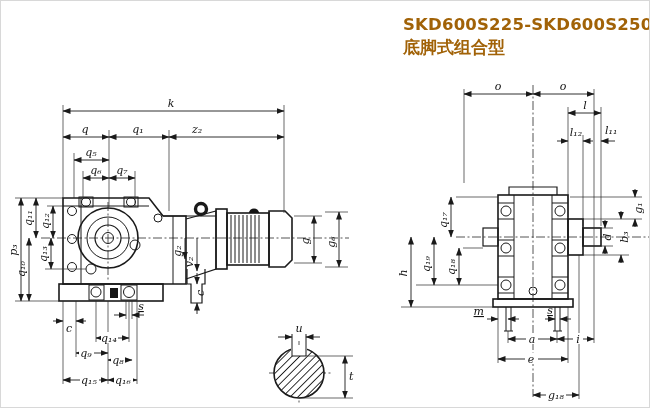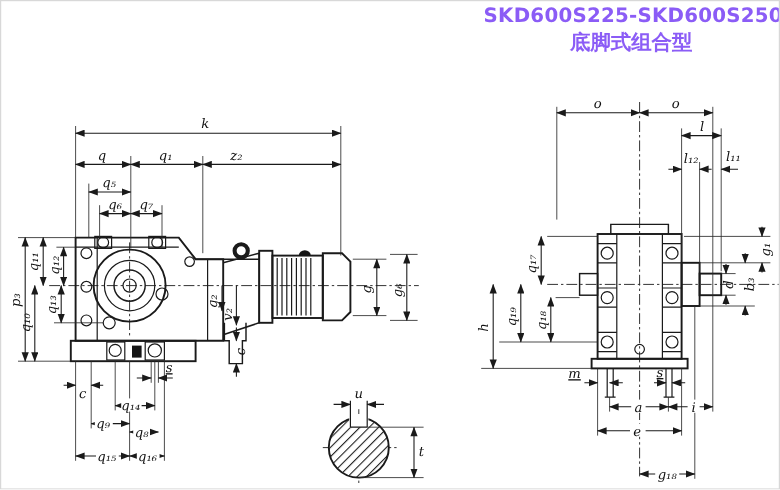--- a/index.html
+++ b/index.html
@@ -1,21 +1,21 @@
 <!DOCTYPE html>
 <html><head>
 <meta charset="utf-8">
 <style>
   html,body{margin:0;padding:0;background:#fff;}
   .page{position:relative;width:650px;height:408px;background:#ffffff;overflow:hidden;
         border:1px solid #d8d8d8;box-sizing:border-box;
         font-family:"DejaVu Sans",sans-serif;}
-  .title{position:absolute;left:402px;top:2px;width:246px;color:#8b5cf6;}
+  .title{position:absolute;left:402px;top:14px;width:246px;color:#a16207;}
   .title .l1{font:bold 16.5px "DejaVu Sans",sans-serif;letter-spacing:.2px;white-space:nowrap;}
-  .title .l2{font:bold 17px "DejaVu Sans",sans-serif;margin-top:2px;text-align:center;}
+  .title .l2{font:bold 17px "DejaVu Sans",sans-serif;margin-top:2px;}
   svg{position:absolute;left:0;top:0;}
   .ln{stroke:#1a1a1a;fill:none;}
   .w16{stroke-width:1.6;} .w12{stroke-width:1.2;} .w1{stroke-width:1;}
   .thin{stroke:#2a2a2a;stroke-width:.7;fill:none;}
   .cl{stroke:#2a2a2a;stroke-width:.8;fill:none;stroke-dasharray:9 2.5 2 2.5;}
   .dim{stroke:#1a1a1a;stroke-width:.9;fill:none;marker-start:url(#ms);marker-end:url(#me);}
   .dime{stroke:#1a1a1a;stroke-width:.9;fill:none;marker-end:url(#me);}
   .lbl{font:italic 11px "DejaVu Serif",serif;fill:#111;}
   .u{text-decoration:underline;}
   .bg{fill:#ffffff;}

